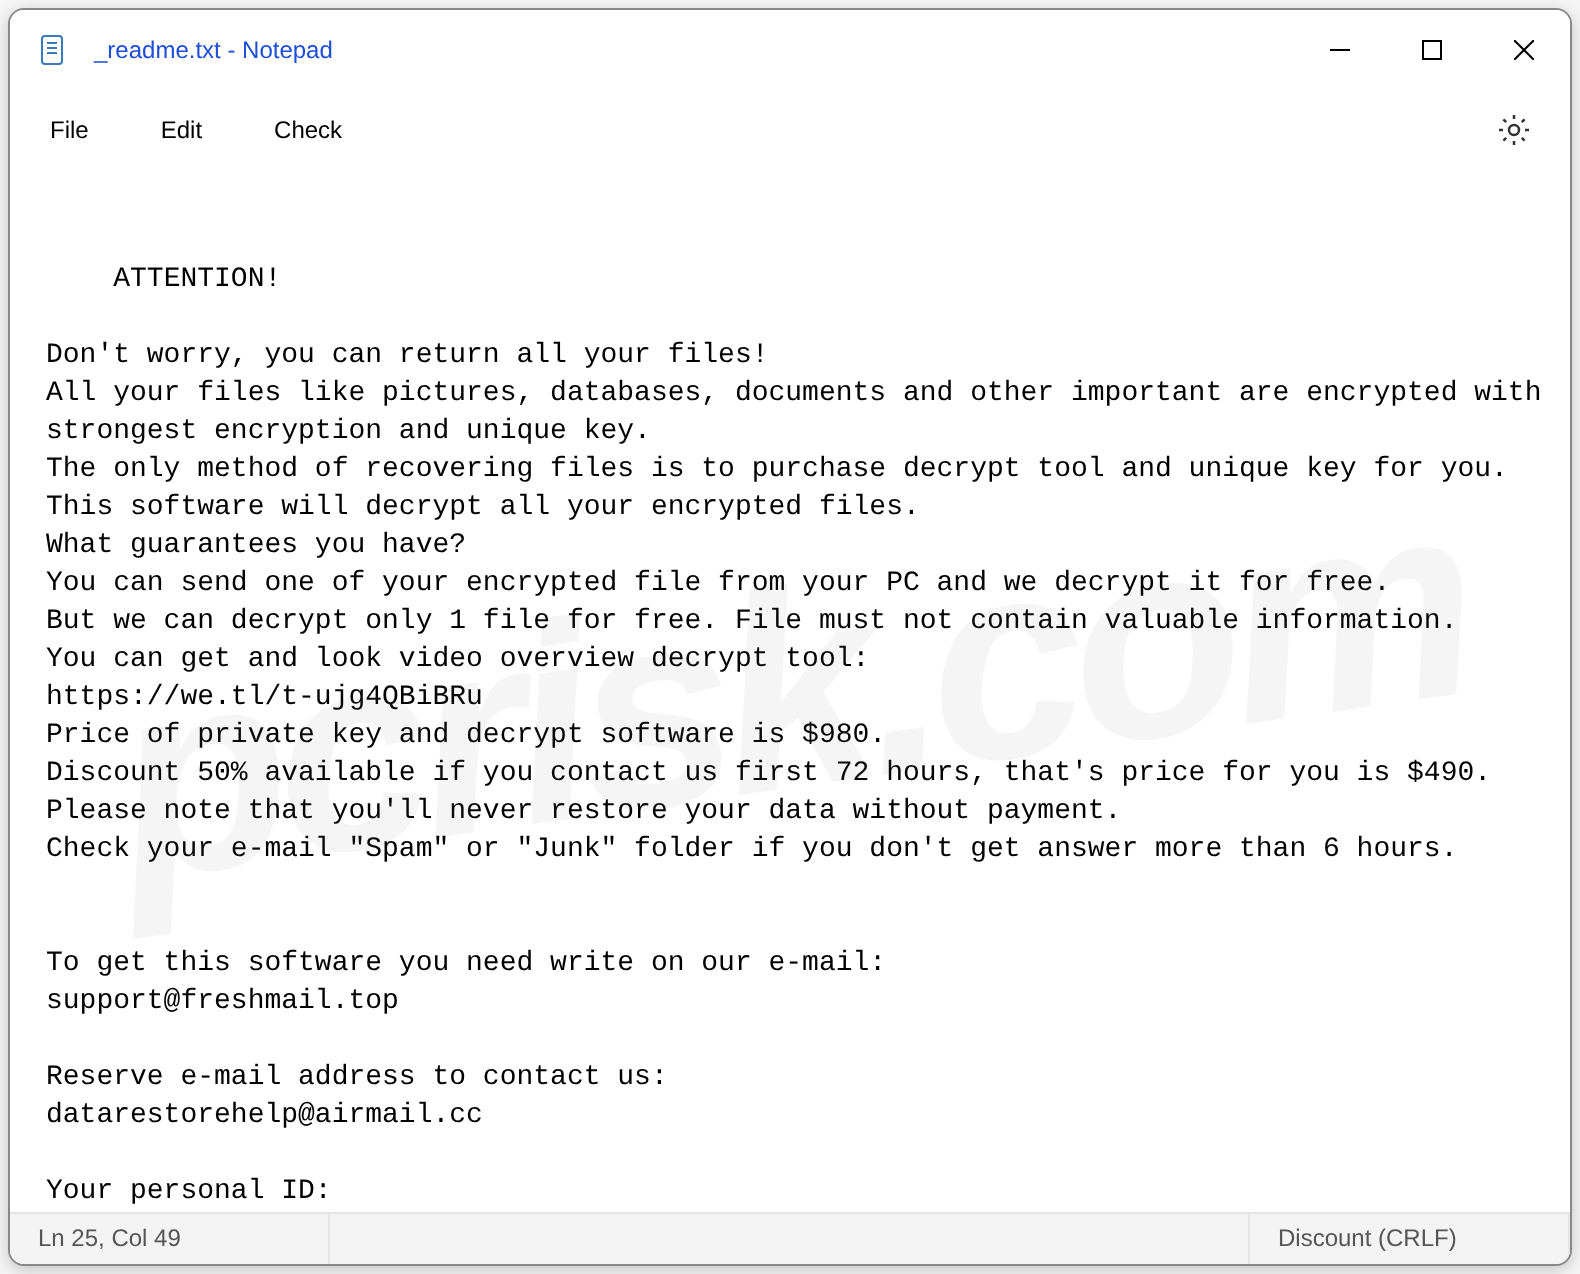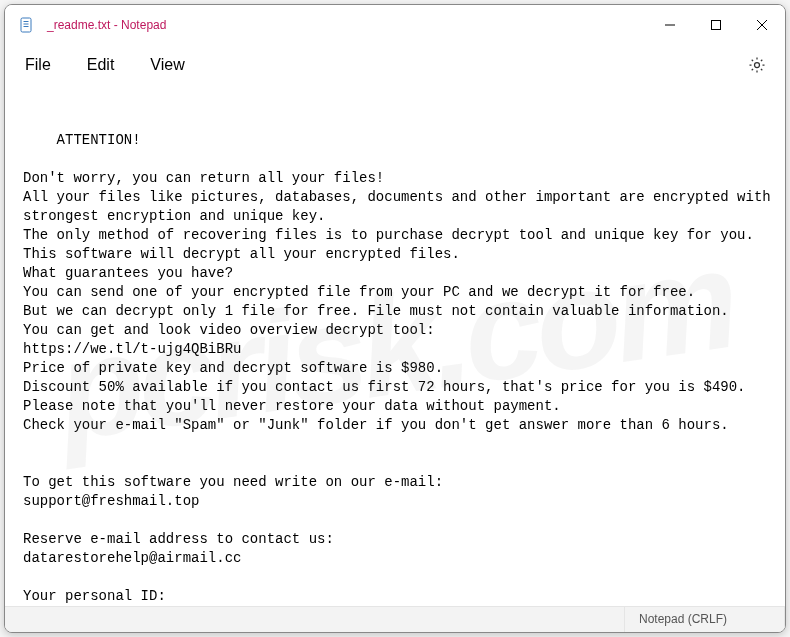--- a/index.html
+++ b/index.html
@@ -32,21 +32,21 @@
     }
     .titlebar-icon {
       width: 16px;
       height: 16px;
       margin-right: 12px;
       position: relative;
     }
     .titlebar-icon svg { width: 16px; height: 16px; display:block;}
     .titlebar-title {
       font-size: 12px;
-      color: #be185d;
+      color: #1d4ed8;
       flex: 1 1 auto;
     }
     .win-controls {
       display: flex;
       height: 40px;
     }
     .wc-btn {
       width: 46px;
       height: 40px;
       display:flex;
@@ -57,21 +57,21 @@
     .wc-btn svg { width: 10px; height: 10px; display:block; }
     .menubar {
       height: 40px;
       display:flex;
       align-items:center;
       padding: 0 2px 0 2px;
       background:#ffffff;
     }
     .menu-item {
       padding: 6px 18px;
-      font-size: 16px;
+      font-size: 12px;
       color: #000;
     }
     .menu-spacer { flex:1 1 auto; }
     .gear {
       width: 40px;
       height: 40px;
       display:flex;
       align-items:center;
       justify-content:center;
       margin-right:6px;
@@ -154,21 +154,21 @@
             <line x1="0" y1="0" x2="10" y2="10" stroke="#000" stroke-width="1"></line>
             <line x1="10" y1="0" x2="0" y2="10" stroke="#000" stroke-width="1"></line>
           </svg>
       </div>
     </div>
   </div>
 
   <div class="menubar">
     <div class="menu-item">File</div>
     <div class="menu-item">Edit</div>
-    <div class="menu-item">View</div>
+    <div class="menu-item">Check</div>
     <div class="menu-spacer"></div>
     <div class="gear">
       <span>
         <svg viewBox="0 0 18 18">
             <g fill="none" stroke="#333" stroke-width="1.25">
               <circle cx="9" cy="9" r="2.5"></circle>
               <path d="M9 1.5v2M9 14.5v2M1.5 9h2M14.5 9h2M3.7 3.7l1.4 1.4M12.9 12.9l1.4 1.4M14.3 3.7l-1.4 1.4M5.1 12.9l-1.4 1.4"></path>
             </g>
           </svg>
       </span>
@@ -198,17 +198,18 @@
 support@freshmail.top
 
 Reserve e-mail address to contact us:
 datarestorehelp@airmail.cc
 
 Your personal ID:
 0750OsieI0ueu6RXA1ZmYUEmDP2HoPifyXqAkr5RsHqIQ1Ru</span>
   </div>
 
   <div class="statusbar">
+    <div class="sb-cell" style="min-width:160px;">Ln 25, Col 49</div>
     <div class="sb-spacer"></div>
-    <div class="sb-cell" style="min-width:160px;">Notepad (CRLF)</div>
+    <div class="sb-cell" style="min-width:160px;">Discount (CRLF)</div>
   </div>
 
 </div>
 
 </body></html>

